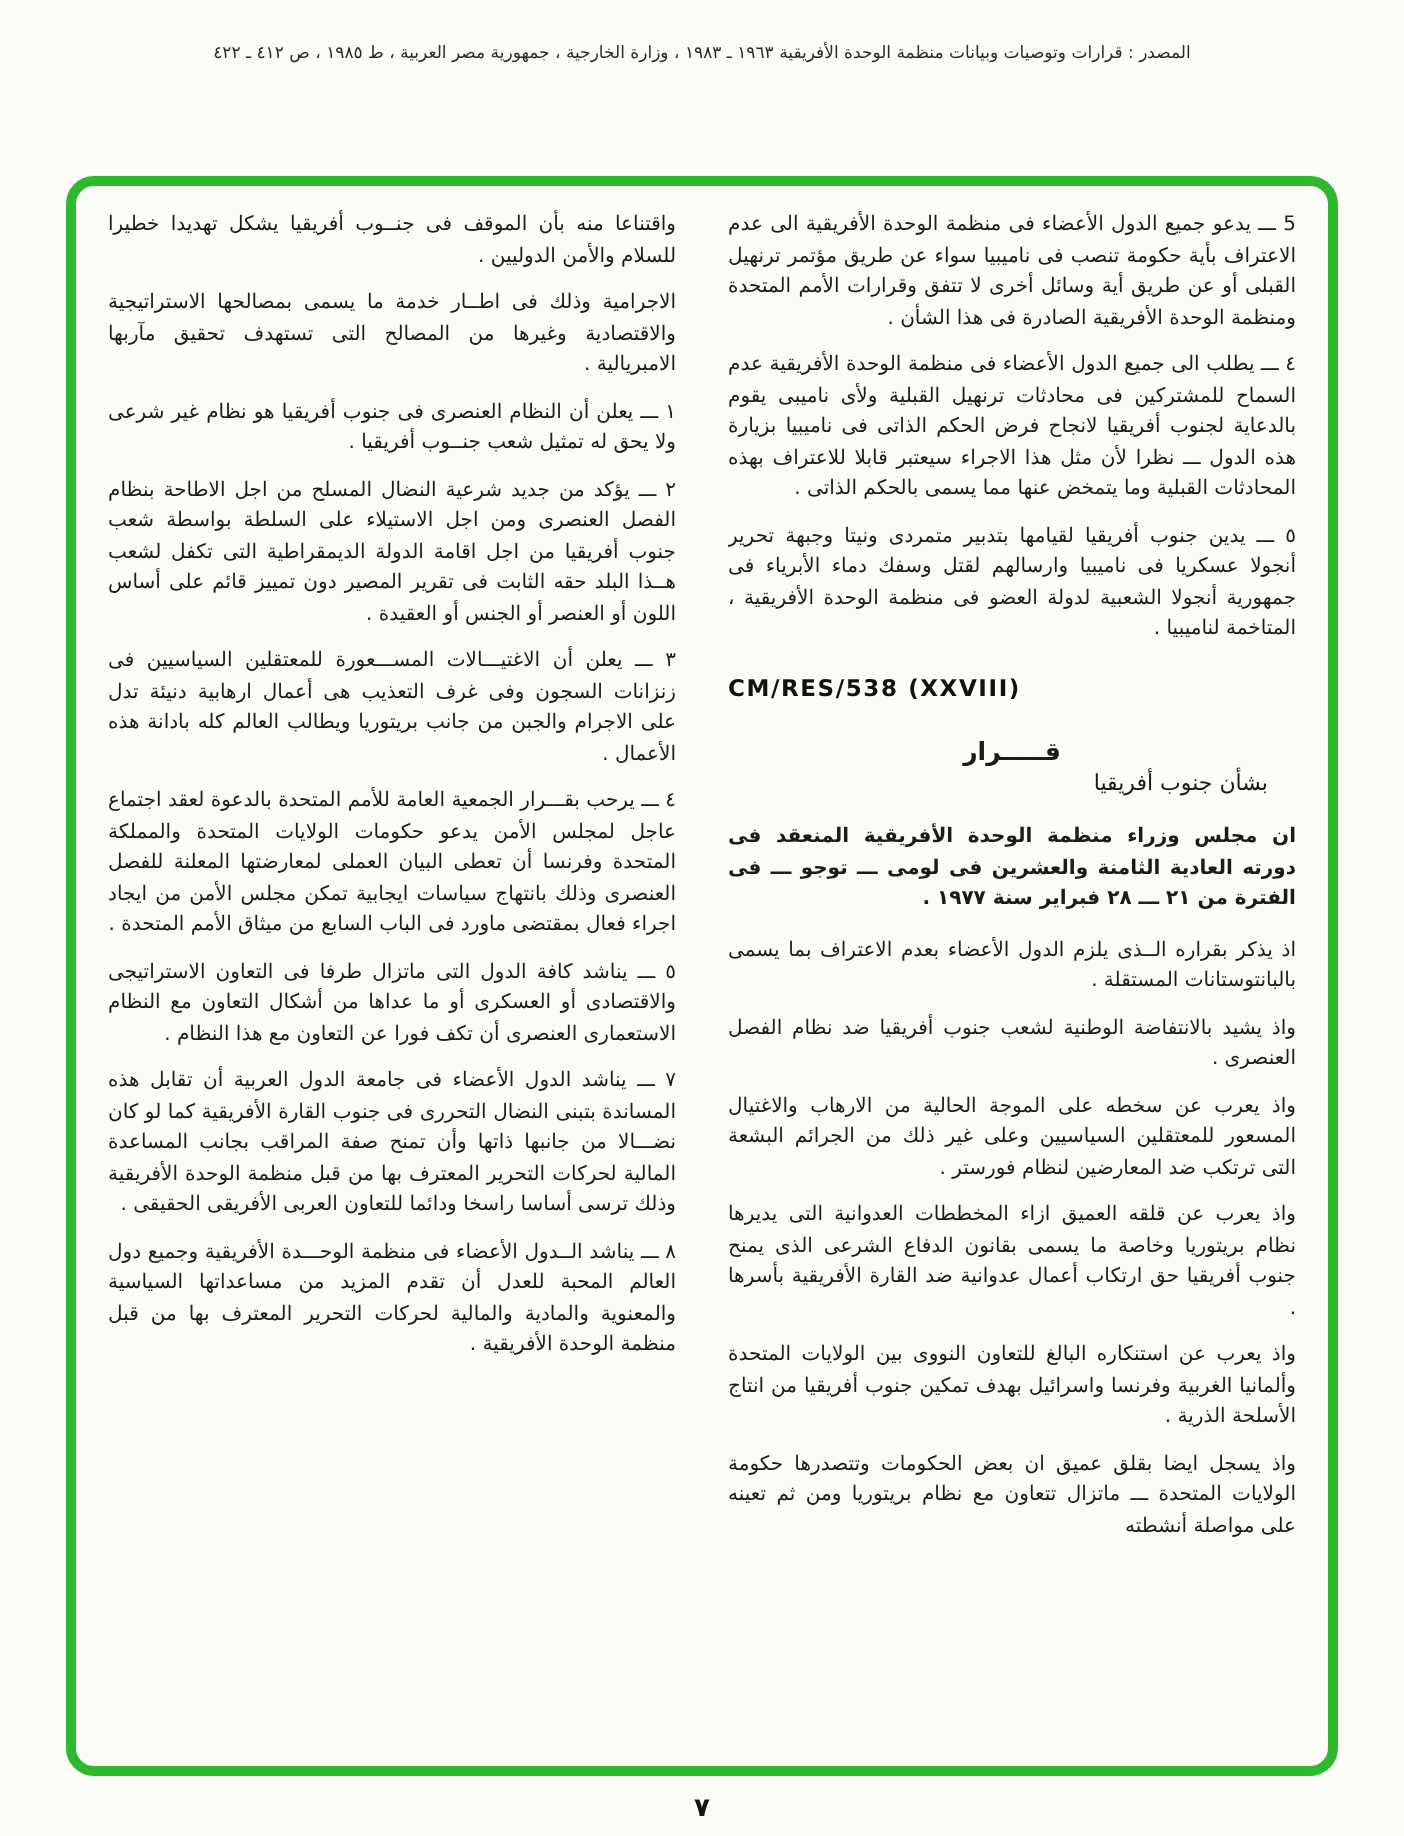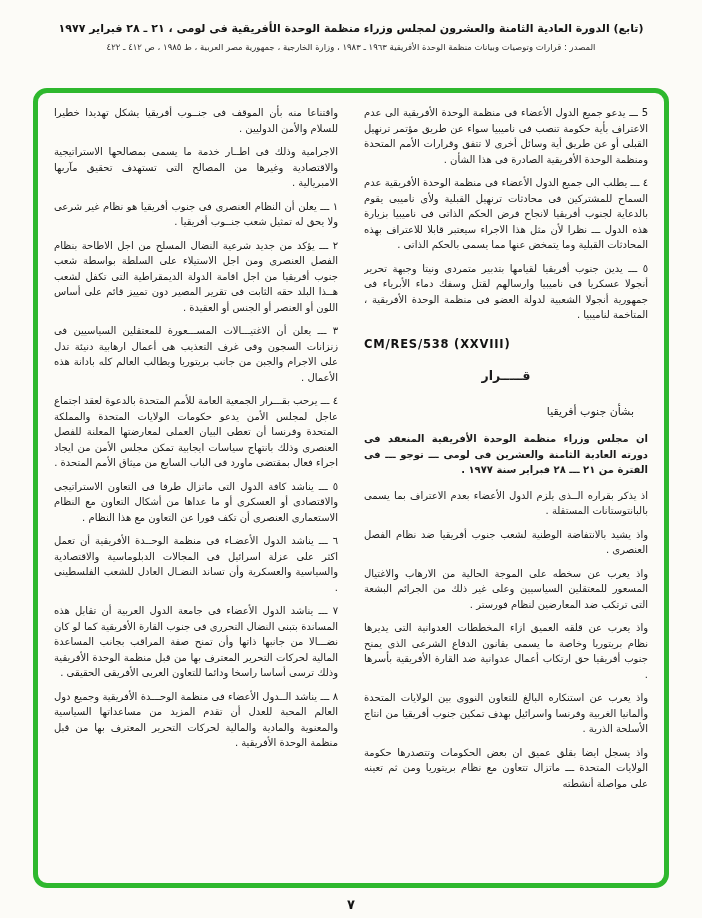--- a/index.html
+++ b/index.html
@@ -75,21 +75,21 @@
     font-size: 11.5px;
     letter-spacing: 0.8px;
     margin: 14px 0 16px 0;
     color: #111;
   }
   .block.title {
     text-align: right;
     text-align-last: center;
     font-weight: bold;
     font-size: 12.5px;
-    margin: 2px 0 20px 0;
+    margin: 2px 0 0 0;
   }
   .block.subtitle {
     text-align: center;
     text-align-last: right;
     font-weight: normal;
     font-size: 11px;
     margin: 0 14px 12px 0;
   }
   .block.opening {
     margin-bottom: 10px;
@@ -105,21 +105,20 @@
     font-weight: bold;
     color: #141414;
   }
 </style>
 </head>
 <body>
 
 <div class="page">
 
   <div class="doc-header">
-    <div class="line1">(تابع) الدورة العادية الثامنة والعشرون لمجلس وزراء منظمة الوحدة الأفريقية فى لومى ، ٢١ ـ ٢٨ فبراير ١٩٧٧</div>
     <div class="line2">المصدر : قرارات وتوصيات وبيانات منظمة الوحدة الأفريقية ١٩٦٣ ـ ١٩٨٣ ، وزارة الخارجية ، جمهورية مصر العربية ، ط ١٩٨٥ ، ص ٤١٢ ـ ٤٢٢</div>
   </div>
 
   <div class="content-box">
     <div class="columns">
       <div class="col">
           <div class="block para">5 ـــ يدعو جميع الدول الأعضاء فى منظمة الوحدة الأفريقية الى عدم الاعتراف بأية حكومة تنصب فى ناميبيا سواء عن طريق مؤتمر ترنهيل القبلى أو عن طريق أية وسائل أخرى لا تتفق وقرارات الأمم المتحدة ومنظمة الوحدة الأفريقية الصادرة فى هذا الشأن .</div>
           <div class="block para">٤ ـــ يطلب الى جميع الدول الأعضاء فى منظمة الوحدة الأفريقية عدم السماح للمشتركين فى محادثات ترنهيل القبلية ولأى ناميبى يقوم بالدعاية لجنوب أفريقيا لانجاح فرض الحكم الذاتى فى ناميبيا بزيارة هذه الدول ـــ نظرا لأن مثل هذا الاجراء سيعتبر قابلا للاعتراف بهذه المحادثات القبلية وما يتمخض عنها مما يسمى بالحكم الذاتى .</div>
           <div class="block para">٥ ـــ يدين جنوب أفريقيا لقيامها بتدبير متمردى ونيتا وجبهة تحرير أنجولا عسكريا فى ناميبيا وارسالهم لقتل وسفك دماء الأبرياء فى جمهورية أنجولا الشعبية لدولة العضو فى منظمة الوحدة الأفريقية ، المتاخمة لناميبيا .</div>
           <div class="block code">CM/RES/538 (XXVIII)</div>
@@ -134,21 +133,20 @@
           <div class="block para">واذ يسجل ايضا بقلق عميق ان بعض الحكومات وتتصدرها حكومة الولايات المتحدة ـــ ماتزال تتعاون مع نظام بريتوريا ومن ثم تعينه على مواصلة أنشطته</div>
         </div>
       <div class="col">
           <div class="block para">واقتناعا منه بأن الموقف فى جنــوب أفريقيا يشكل تهديدا خطيرا للسلام والأمن الدوليين .</div>
           <div class="block para">الاجرامية وذلك فى اطــار خدمة ما يسمى بمصالحها الاستراتيجية والاقتصادية وغيرها من المصالح التى تستهدف تحقيق مآربها الامبريالية .</div>
           <div class="block para">١ ـــ يعلن أن النظام العنصرى فى جنوب أفريقيا هو نظام غير شرعى ولا يحق له تمثيل شعب جنــوب أفريقيا .</div>
           <div class="block para">٢ ـــ يؤكد من جديد شرعية النضال المسلح من اجل الاطاحة بنظام الفصل العنصرى ومن اجل الاستيلاء على السلطة بواسطة شعب جنوب أفريقيا من اجل اقامة الدولة الديمقراطية التى تكفل لشعب هــذا البلد حقه الثابت فى تقرير المصير دون تمييز قائم على أساس اللون أو العنصر أو الجنس أو العقيدة .</div>
           <div class="block para">٣ ـــ يعلن أن الاغتيـــالات المســـعورة للمعتقلين السياسيين فى زنزانات السجون وفى غرف التعذيب هى أعمال ارهابية دنيئة تدل على الاجرام والجبن من جانب بريتوريا ويطالب العالم كله بادانة هذه الأعمال .</div>
           <div class="block para">٤ ـــ يرحب بقـــرار الجمعية العامة للأمم المتحدة بالدعوة لعقد اجتماع عاجل لمجلس الأمن يدعو حكومات الولايات المتحدة والمملكة المتحدة وفرنسا أن تعطى البيان العملى لمعارضتها المعلنة للفصل العنصرى وذلك بانتهاج سياسات ايجابية تمكن مجلس الأمن من ايجاد اجراء فعال بمقتضى ماورد فى الباب السابع من ميثاق الأمم المتحدة .</div>
           <div class="block para">٥ ـــ يناشد كافة الدول التى ماتزال طرفا فى التعاون الاستراتيجى والاقتصادى أو العسكرى أو ما عداها من أشكال التعاون مع النظام الاستعمارى العنصرى أن تكف فورا عن التعاون مع هذا النظام .</div>
-          <div class="block para">٦ ـــ يناشد الدول الأعضـاء فى منظمة الوحــدة الأفريقية أن تعمل اكثر على عزلة اسرائيل فى المجالات الدبلوماسية والاقتصادية والسياسية والعسكرية وأن تساند النضـال العادل للشعب الفلسطينى .</div>
           <div class="block para">٧ ـــ يناشد الدول الأعضاء فى جامعة الدول العربية أن تقابل هذه المساندة بتبنى النضال التحررى فى جنوب القارة الأفريقية كما لو كان نضـــالا من جانبها ذاتها وأن تمنح صفة المراقب بجانب المساعدة المالية لحركات التحرير المعترف بها من قبل منظمة الوحدة الأفريقية وذلك ترسى أساسا راسخا ودائما للتعاون العربى الأفريقى الحقيقى .</div>
           <div class="block para">٨ ـــ يناشد الــدول الأعضاء فى منظمة الوحـــدة الأفريقية وجميع دول العالم المحبة للعدل أن تقدم المزيد من مساعداتها السياسية والمعنوية والمادية والمالية لحركات التحرير المعترف بها من قبل منظمة الوحدة الأفريقية .</div>
         </div>
     </div>
   </div>
 
   <div class="page-footer">
     <span>٧</span>
   </div>
 

